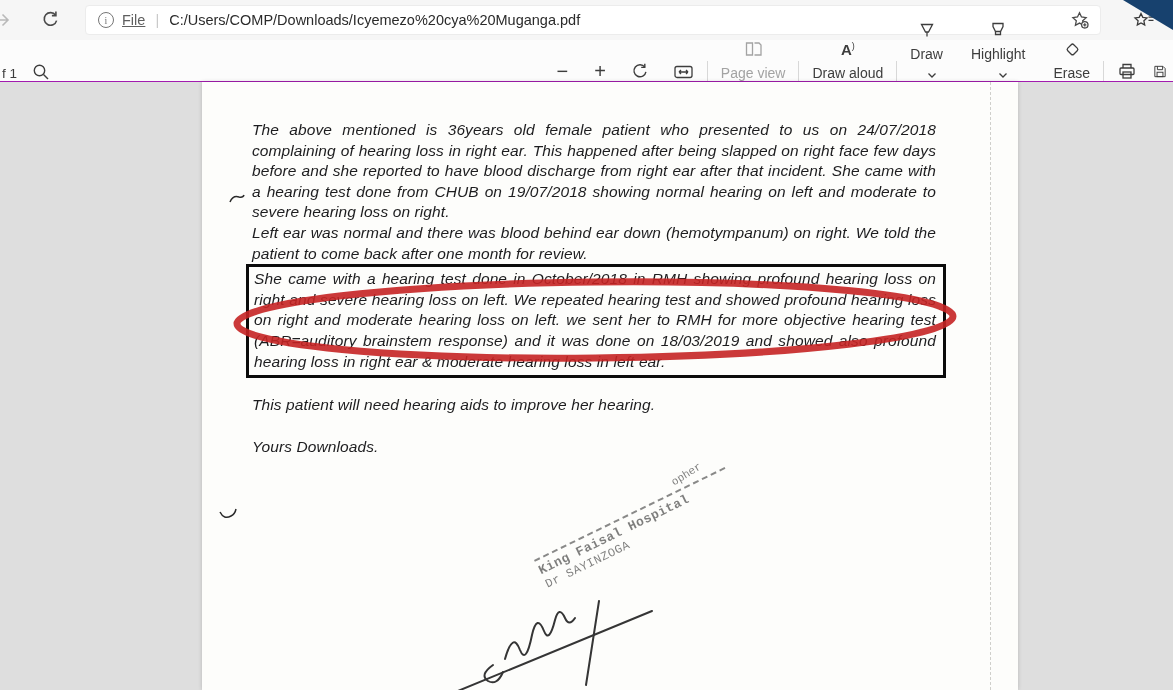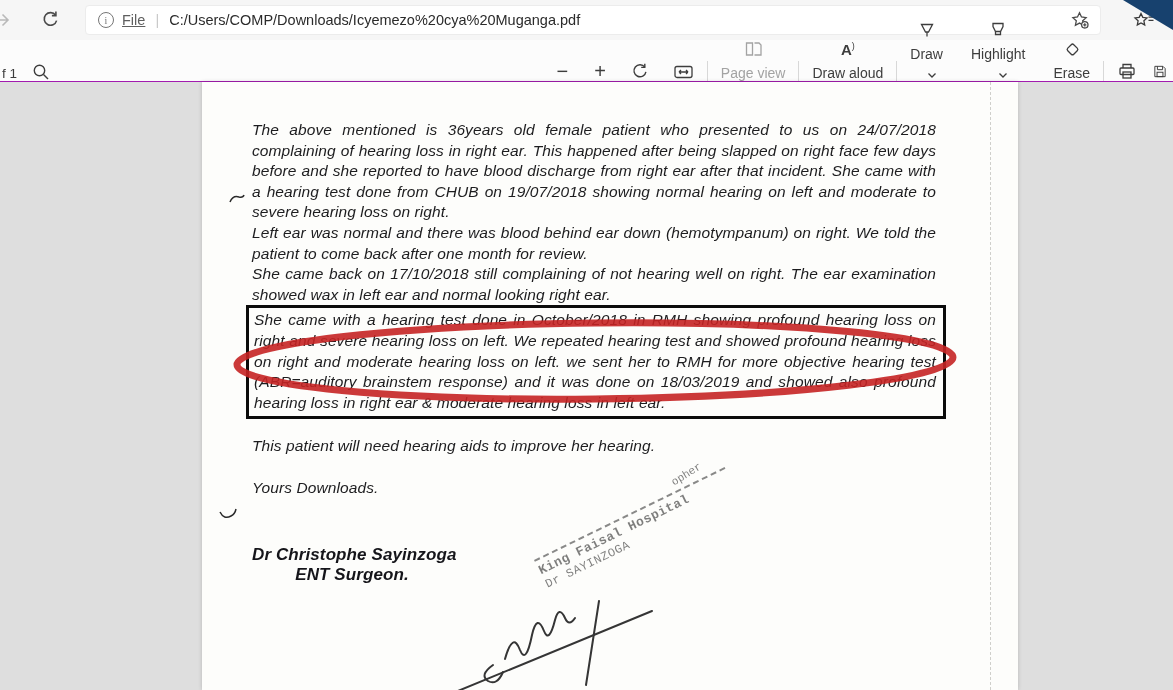--- a/index.html
+++ b/index.html
@@ -242,36 +242,31 @@
     </span>
     <span class="margin-mark" style="left:16px; top:424px;">
       <svg width="20" height="18" viewBox="0 0 20 18" fill="none" stroke="currentColor" stroke-width="1.5">
         <path d="M2 6 q4 8 11 4 q4 -2 5 -7"></path>
       </svg>
     </span>
 
     <div class="doc">
       <p>The above mentioned is 36years old female patient who presented to us on 24/07/2018 complaining of hearing loss in right ear. This happened after being slapped on right face few days before and she reported to have blood discharge from right ear after that incident. She came with a hearing test done from CHUB on 19/07/2018 showing normal hearing on left and moderate to severe hearing loss on right.</p>
       <p>Left ear was normal and there was blood behind ear down (hemotympanum) on right. We told the patient to come back after one month for review.</p>
-      <p>She came back on 17/10/2018 still complaining of not hearing well on right. The ear examination showed wax in left ear and normal looking right ear.</p>
 
       <div class="boxed">
         <span>She came with a hearing test done in October/2018 in RMH showing profound hearing loss on right and severe hearing loss on left. We repeated hearing test and showed profound hearing loss on right and moderate hearing loss on left. we sent her to RMH for more objective hearing test (ABR=auditory brainstem response) and it was done on 18/03/2019 and showed also profound hearing loss in right ear &amp; moderate hearing loss in left ear.</span>
         <svg class="red-ellipse" width="732" height="86" viewBox="0 0 732 86">
           <ellipse cx="366" cy="43" rx="358" ry="38" fill="none" stroke="#c52323" stroke-width="7" stroke-opacity="0.9" transform="rotate(-0.6 366 43)"></ellipse>
         </svg>
       </div>
 
       <p class="closing-p">This patient will need hearing aids to improve her hearing.</p>
       <p class="valediction-p">Yours Downloads.</p>
 
-      <div class="sig-block">
-        <div class="name">Dr Christophe Sayinzoga</div>
-        <div>ENT Surgeon.</div>
-      </div>
     </div>
 
     <svg class="signature-svg" width="215" height="115" viewBox="0 0 215 115">
       <g fill="none" stroke="#1a1a1a" stroke-width="2" stroke-linecap="round" opacity="0.88">
         <path d="M6 108 L205 26"></path>
         <path d="M46 80 q-14 10 -5 16 q9 5 15 -9"></path>
         <path d="M58 74 q8 -28 15 -9 q6 15 12 -15 q5 -22 12 -4 q5 13 11 -11 q4 -15 10 -2 q4 9 10 0"></path>
         <path d="M152 16 L139 100"></path>
       </g>
     </svg>

